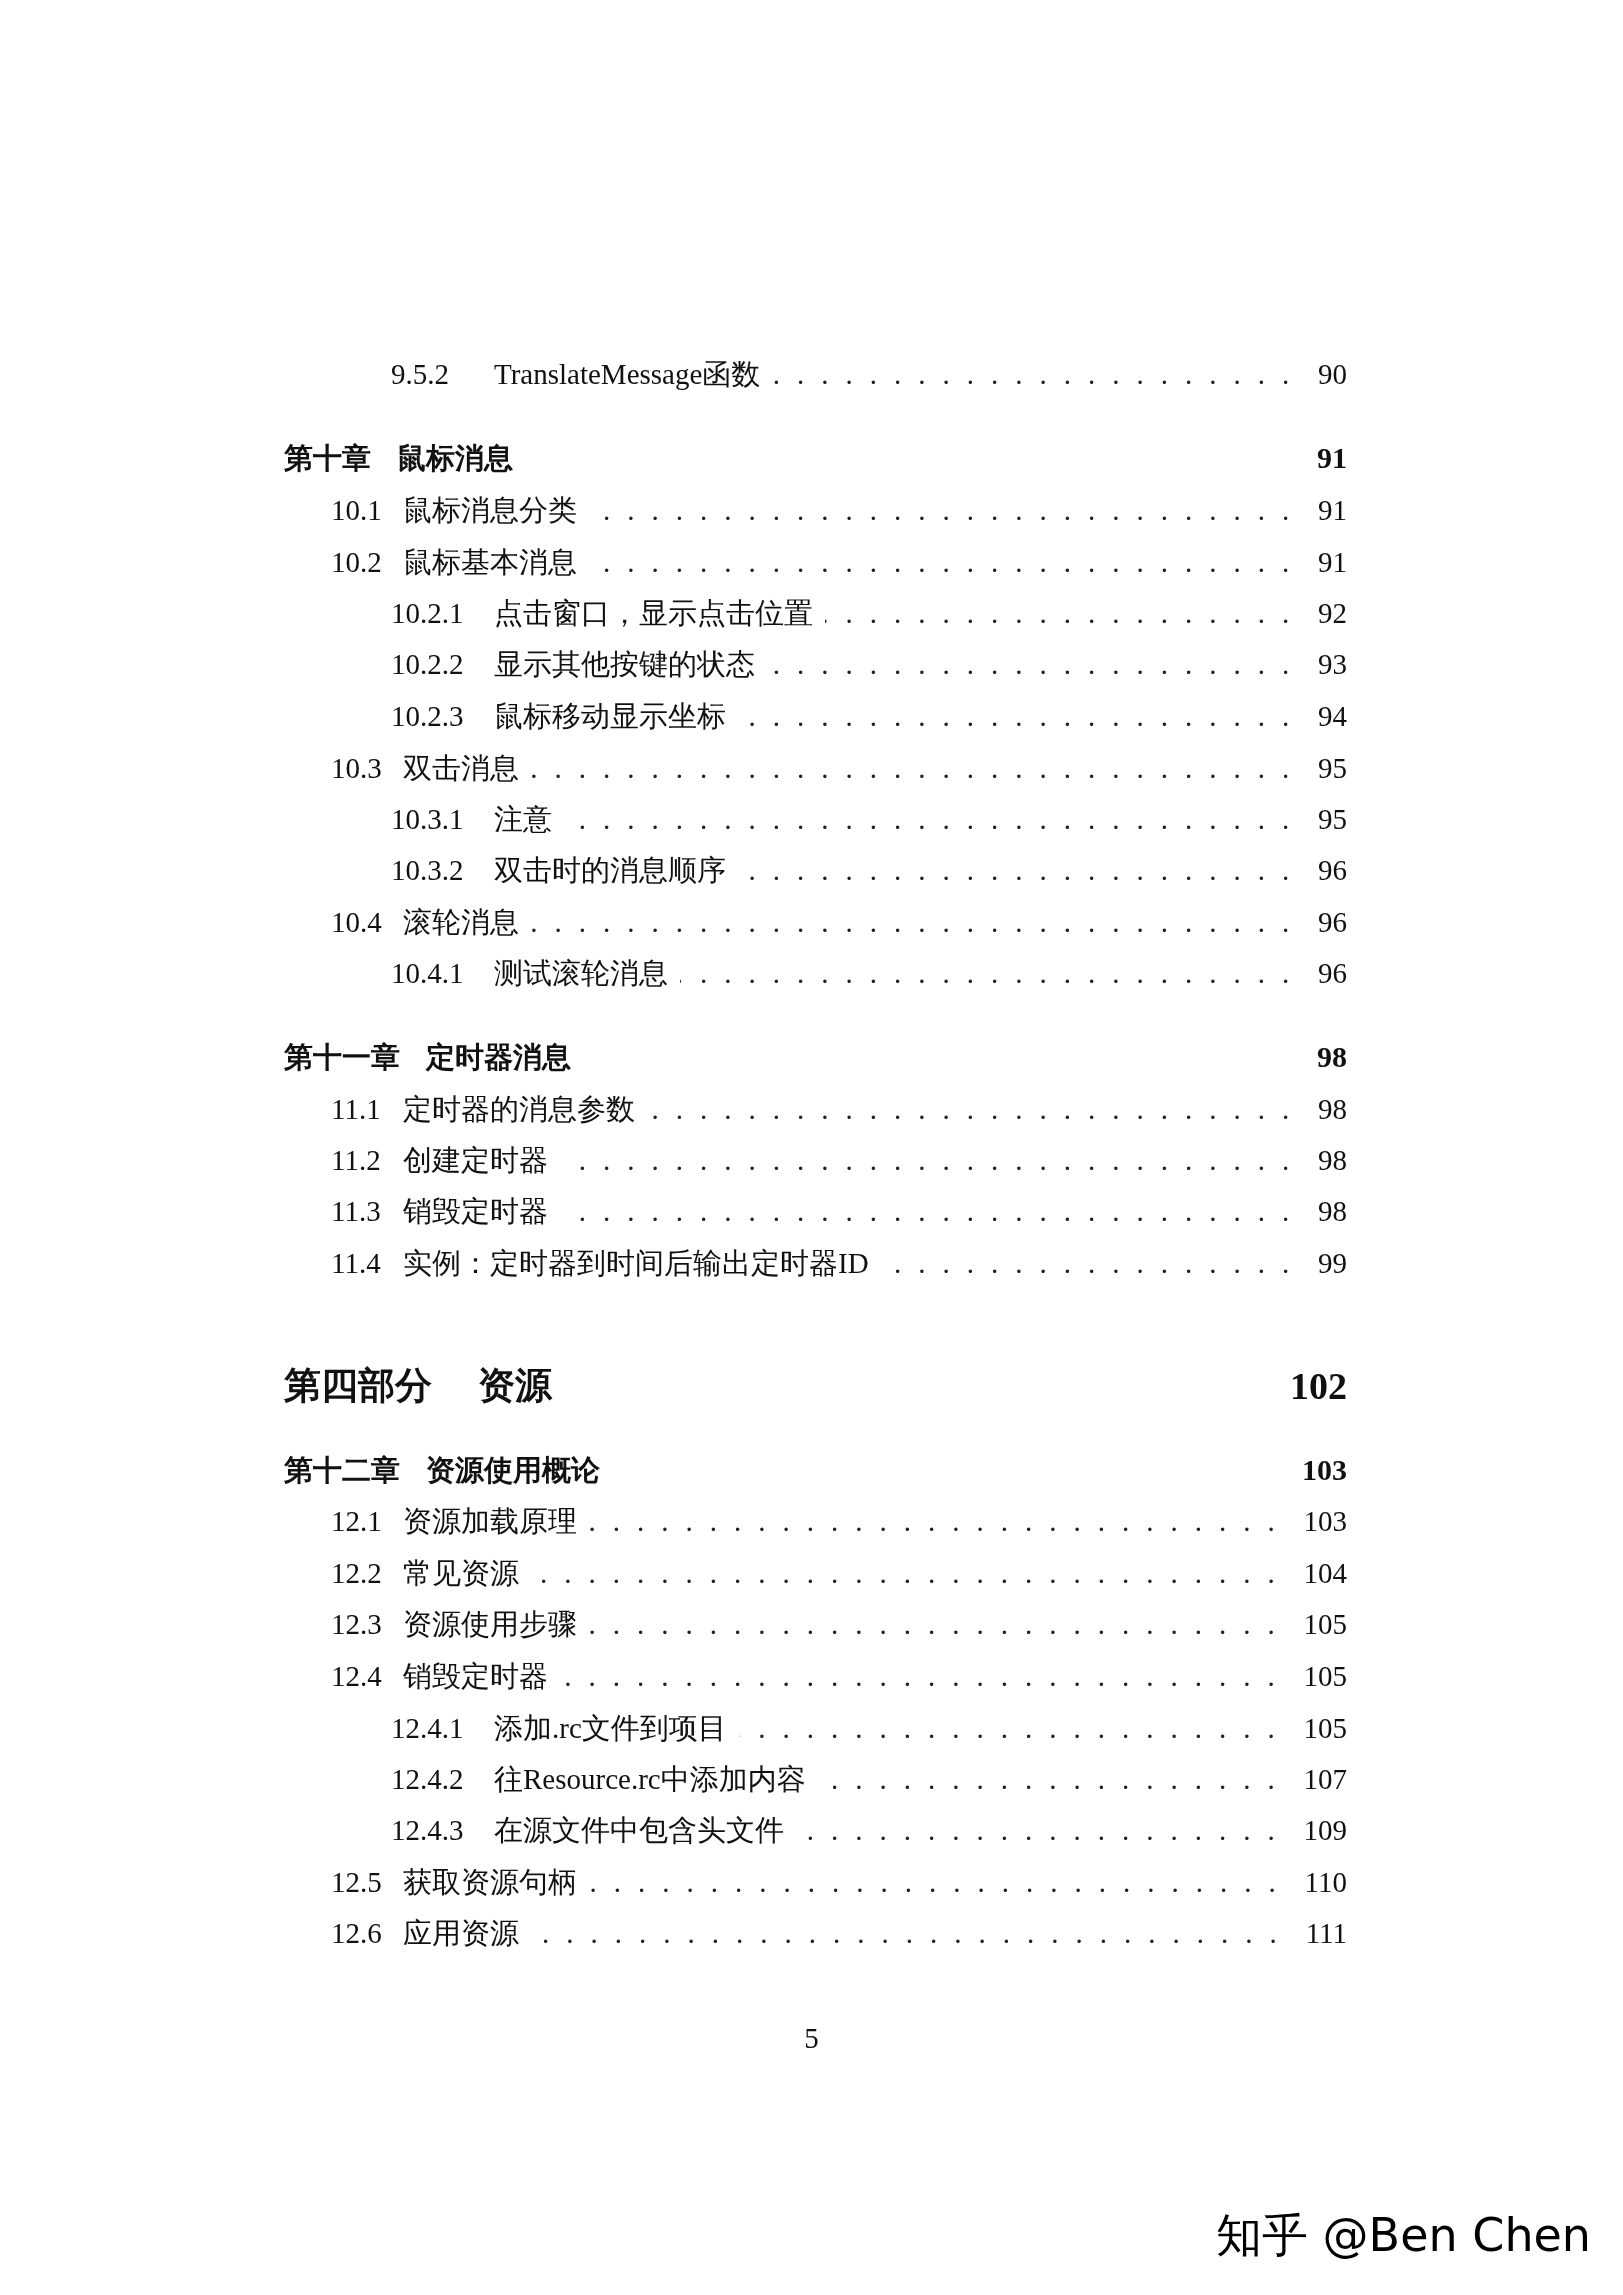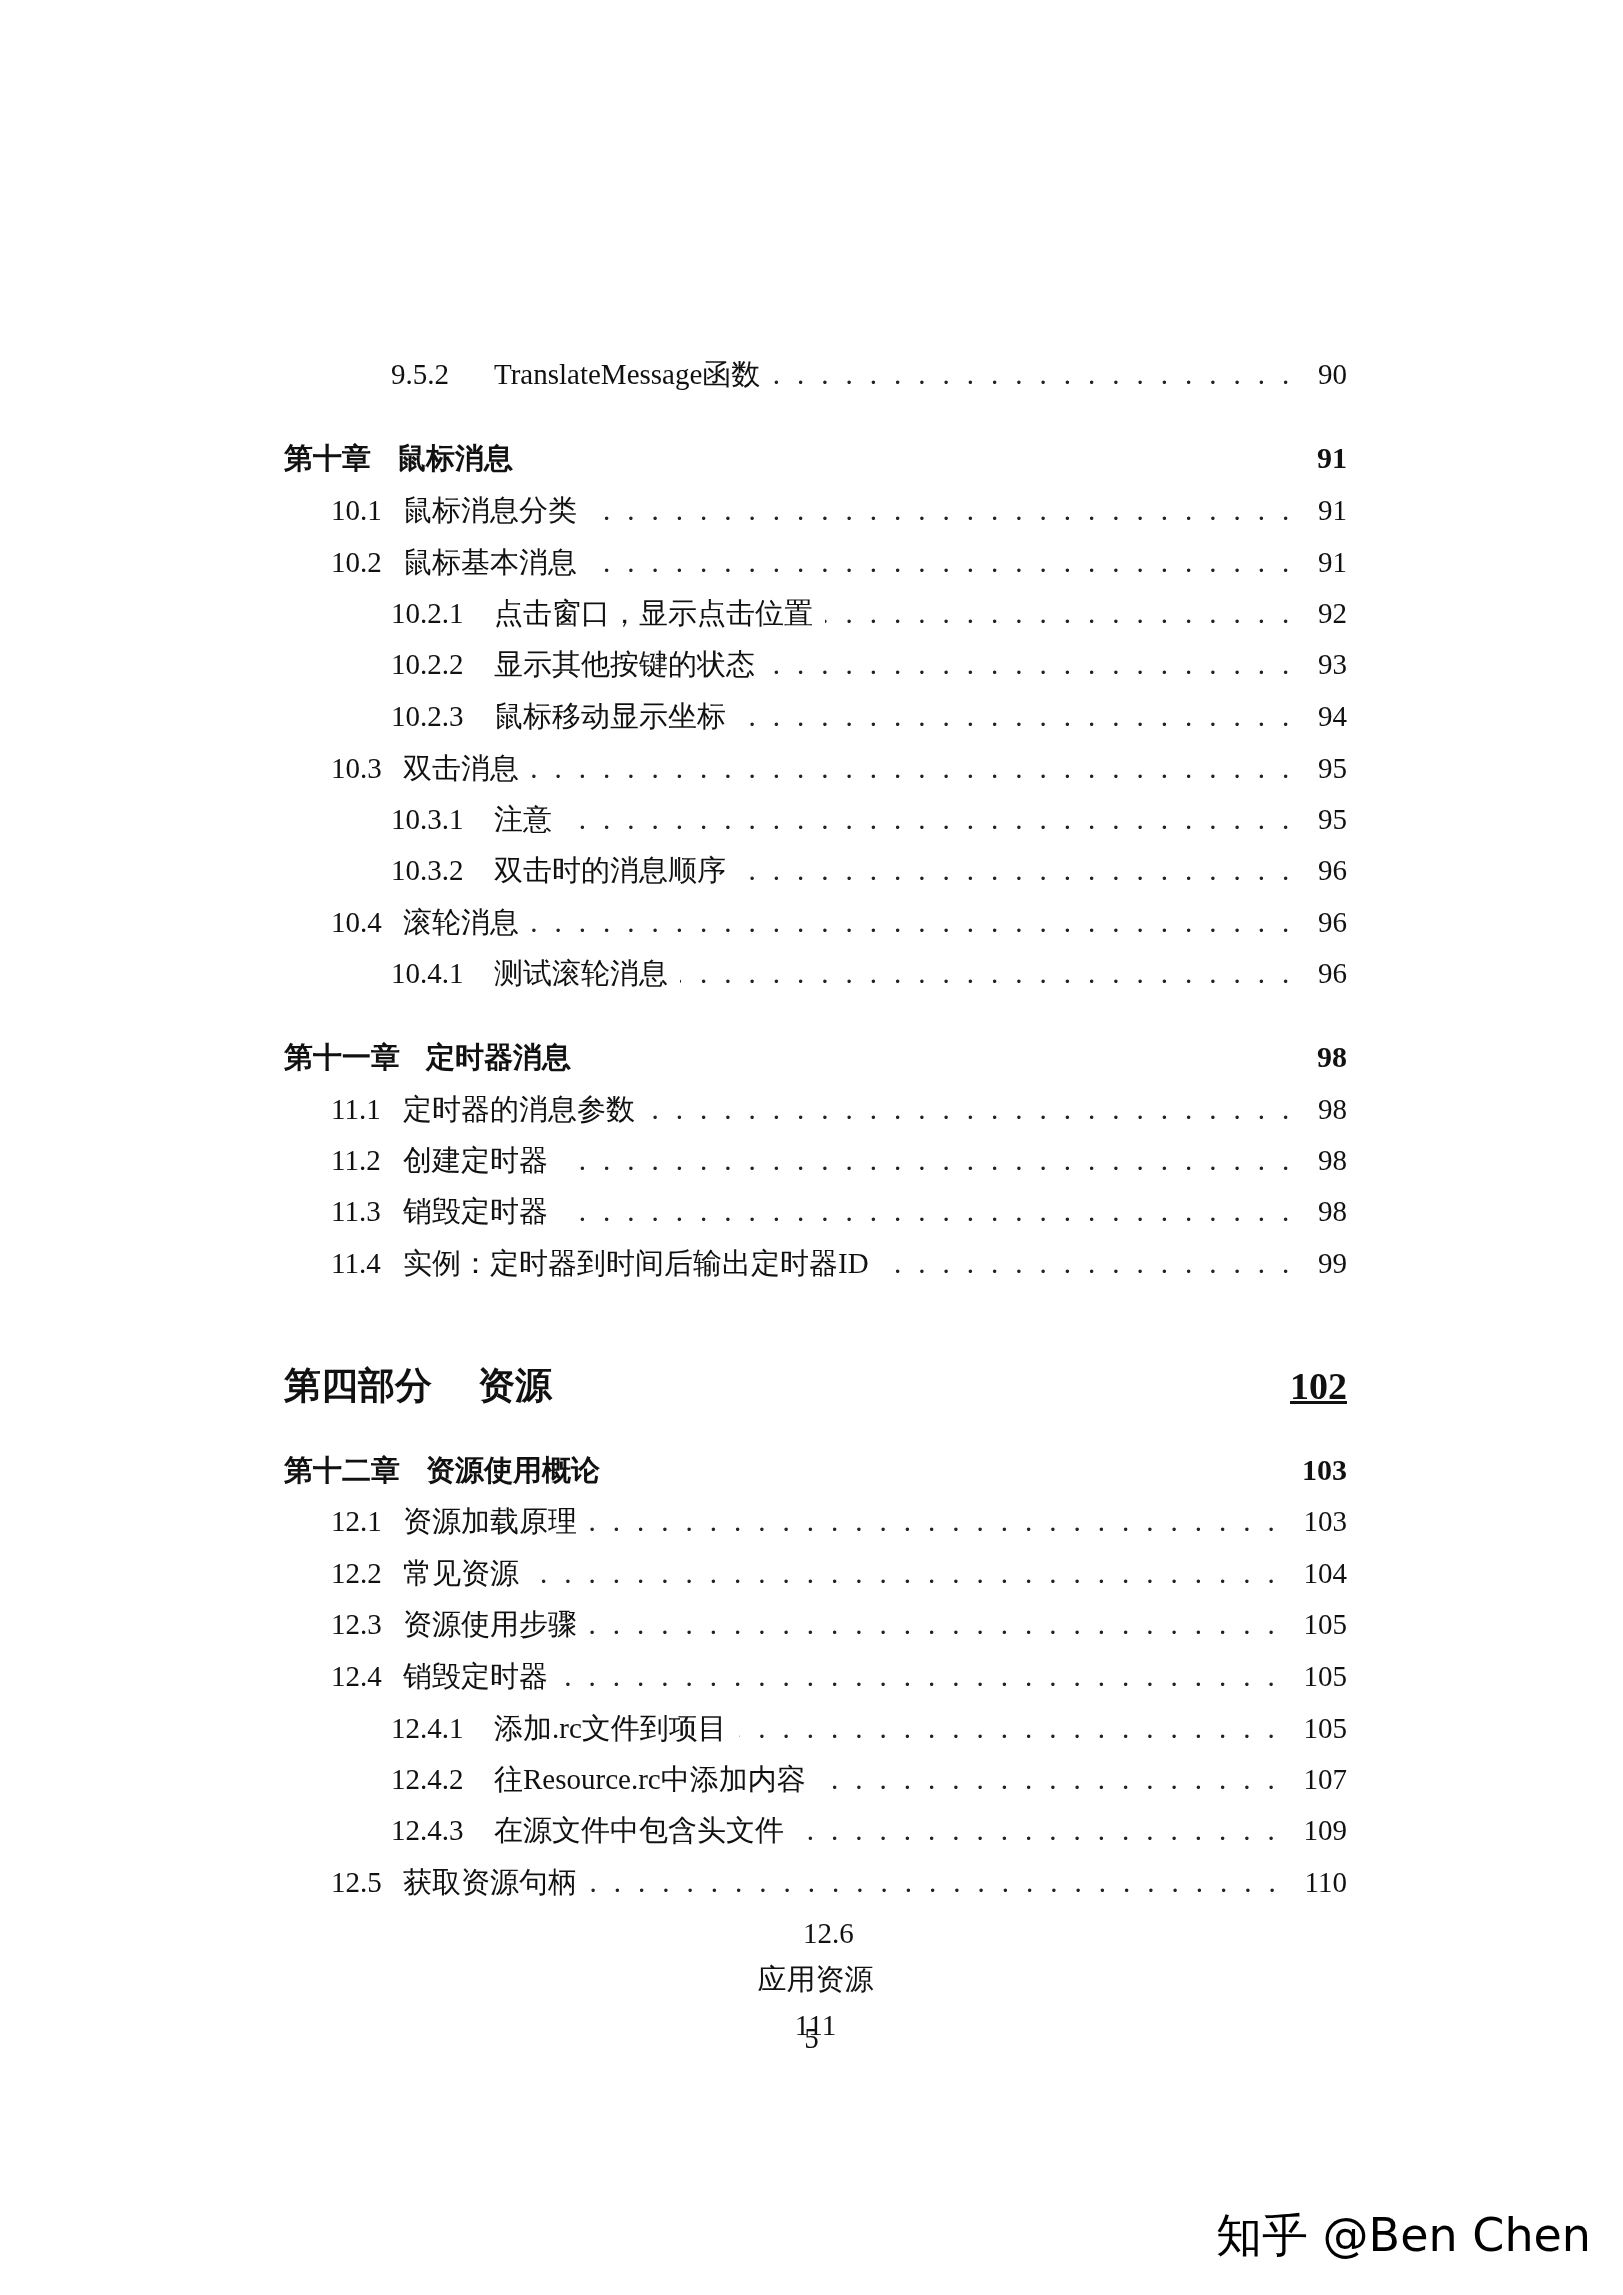--- a/index.html
+++ b/index.html
@@ -14,21 +14,21 @@
   .page { white-space: nowrap; text-align: right; min-width: 26px; }
   .sec .num { width: 72px; margin-left: 47px; }
   .sub .num { width: 103px; margin-left: 107px; }
   .chap { font-family: "DejaVu Sans", sans-serif; font-weight: bold; font-size: 29px; }
   .chap .num { margin-right: 26px; }
   .chap .spacer { flex: 1; }
   .chap .page { font-family: "Liberation Serif", serif; font-weight: bold; font-size: 30px; }
   .part { font-family: "DejaVu Sans", sans-serif; font-weight: bold; font-size: 37px; height: 59px; }
   .part .num { margin-right: 46px; }
   .part .spacer { flex: 1; }
-  .part .page { font-family: "Liberation Serif", serif; font-weight: bold; font-size: 38px; text-decoration: underline; }
+  .part .page { font-family: "Liberation Serif", serif; font-weight: bold; font-size: 38px; }
   .footer { position: absolute; left: 0; width: 1623px; top: 2022px; text-align: center;
             font-size: 29px; }
   .watermark { position: absolute; left: 1216px; top: 2205px; font-family: "DejaVu Sans", sans-serif;
                font-size: 46px; color: #000000; white-space: nowrap; }
 </style>
 </head>
 <body>
 
 <div id="toc">
     <div class="row sub" style="top: 351px;">
@@ -186,21 +186,21 @@
       <span class="title">在源文件中包含头文件</span>
       <span class="dots">............................................................</span>
       <span class="page">109</span>
     </div>
     <div class="row sec" style="top: 1859px;">
       <span class="num">12.5</span>
       <span class="title">获取资源句柄</span>
       <span class="dots">............................................................</span>
       <span class="page">110</span>
     </div>
-    <div class="row sec" style="top: 1910px; flex-direction: column;">
+    <div class="row sec" style="top: 1910px;">
       <span class="num">12.6</span>
       <span class="title">应用资源</span>
       <span class="dots">............................................................</span>
       <span class="page">111</span>
     </div>
   </div>
 
 <div class="footer">5</div>
 <div class="watermark">知乎 @Ben Chen</div>
 

